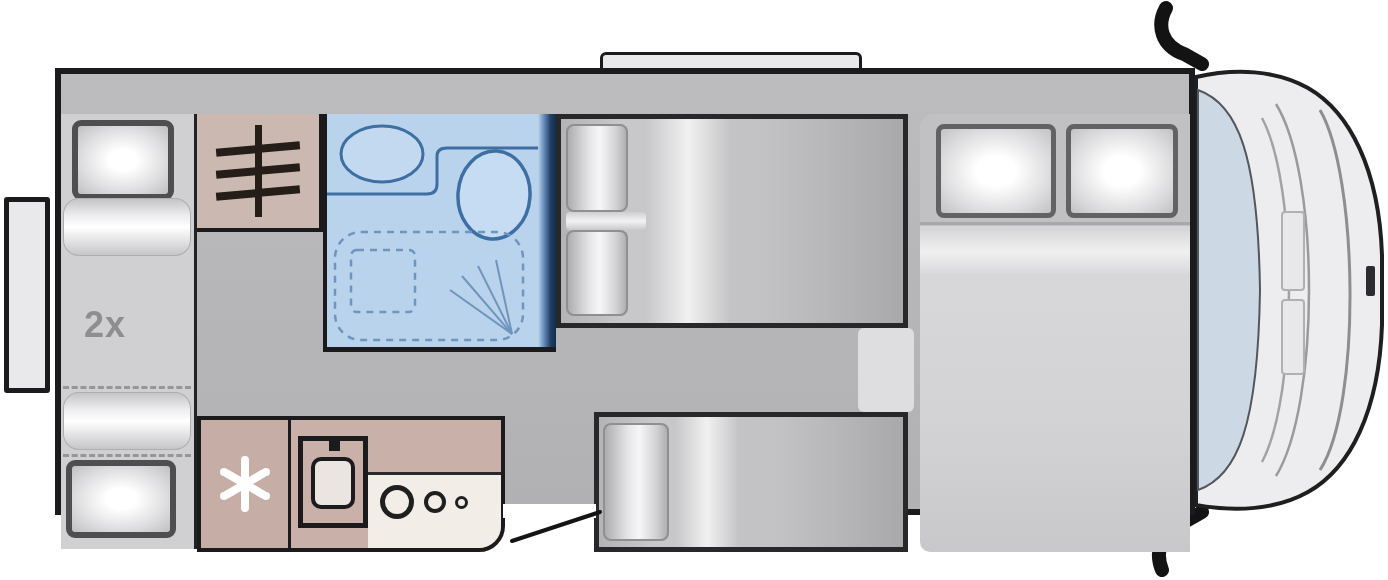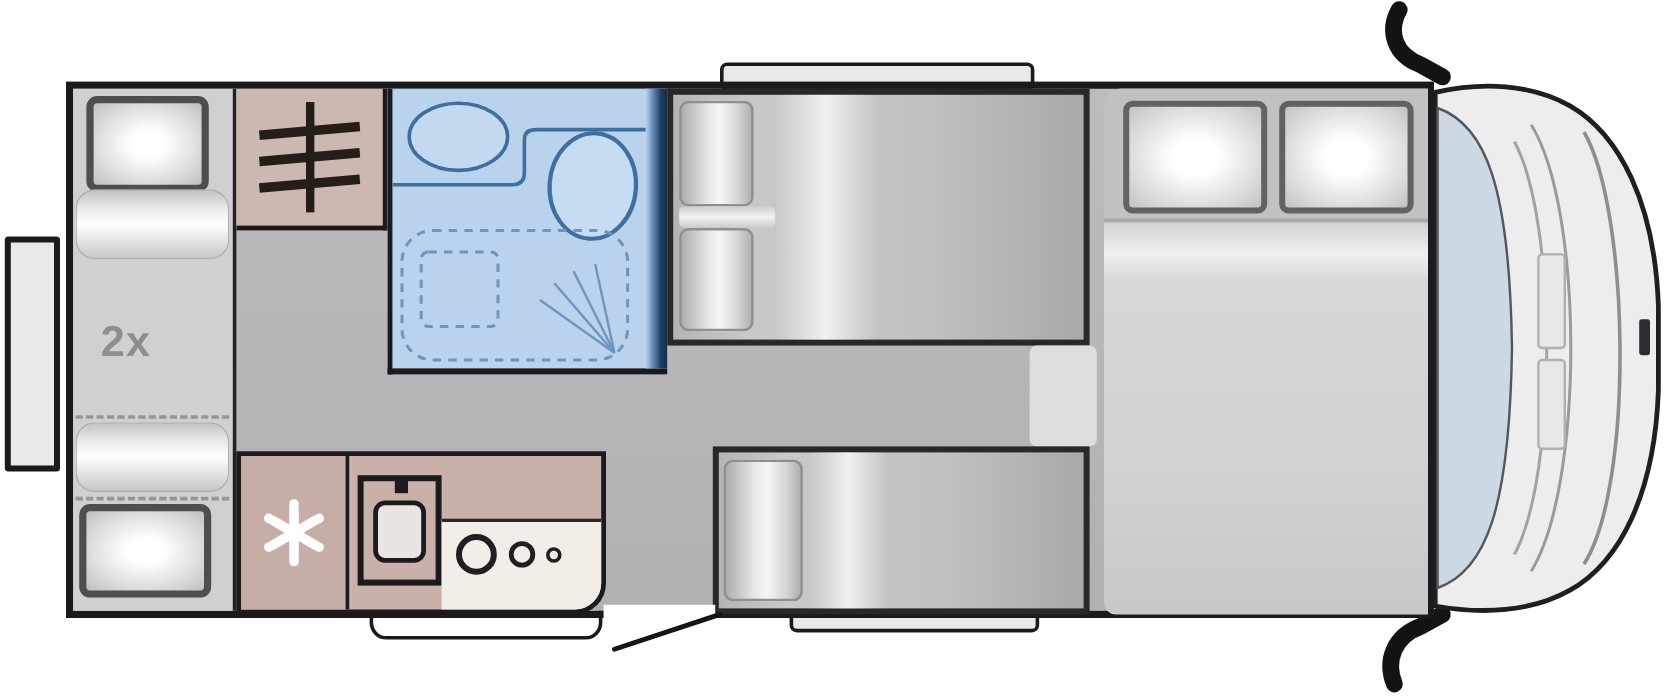--- a/index.html
+++ b/index.html
@@ -13,21 +13,21 @@
   #top-window{left:600px;top:52px;width:262px;height:24px;}
   #bottom-window{left:658px;top:503px;width:208px;height:24px;}
   #entry-step{left:308px;top:505px;width:194px;height:28px;background:#fff;
               border:3px solid #1b1b1d;border-radius:4px 4px 14px 14px;z-index:1;}
   #cab-svg{left:1140px;top:0;width:248px;height:580px;z-index:1;}
 
   
   #vehicle-box{left:55px;top:68px;width:1140px;height:447px;border:6px solid #1b1b1d;
                background:linear-gradient(180deg,#bcbcbe,#b1b1b3);z-index:2;}
 
-  .int{z-index:3;}
+  .int{z-index:3;margin-top:40px;}
 
   
   #rear-platform{left:61px;top:74px;width:136px;height:435px;background:#d0d0d2;
                  border-right:3px solid #222224;}
   .pillow{border:6px solid #4e4e50;border-radius:9px;
           background:radial-gradient(ellipse at 50% 50%, #ffffff 22%, #dedee0 65%, #bfbfc1 100%);}
   #pillow-tl{left:72px;top:80px;width:102px;height:80px;}
   #pillow-bl{left:66px;top:420px;width:110px;height:78px;}
   .cushion{border-radius:16px;
            background:linear-gradient(180deg,#c2c2c4 0%,#ededef 30%,#ffffff 50%,#e5e5e7 72%,#c4c4c6 100%);

